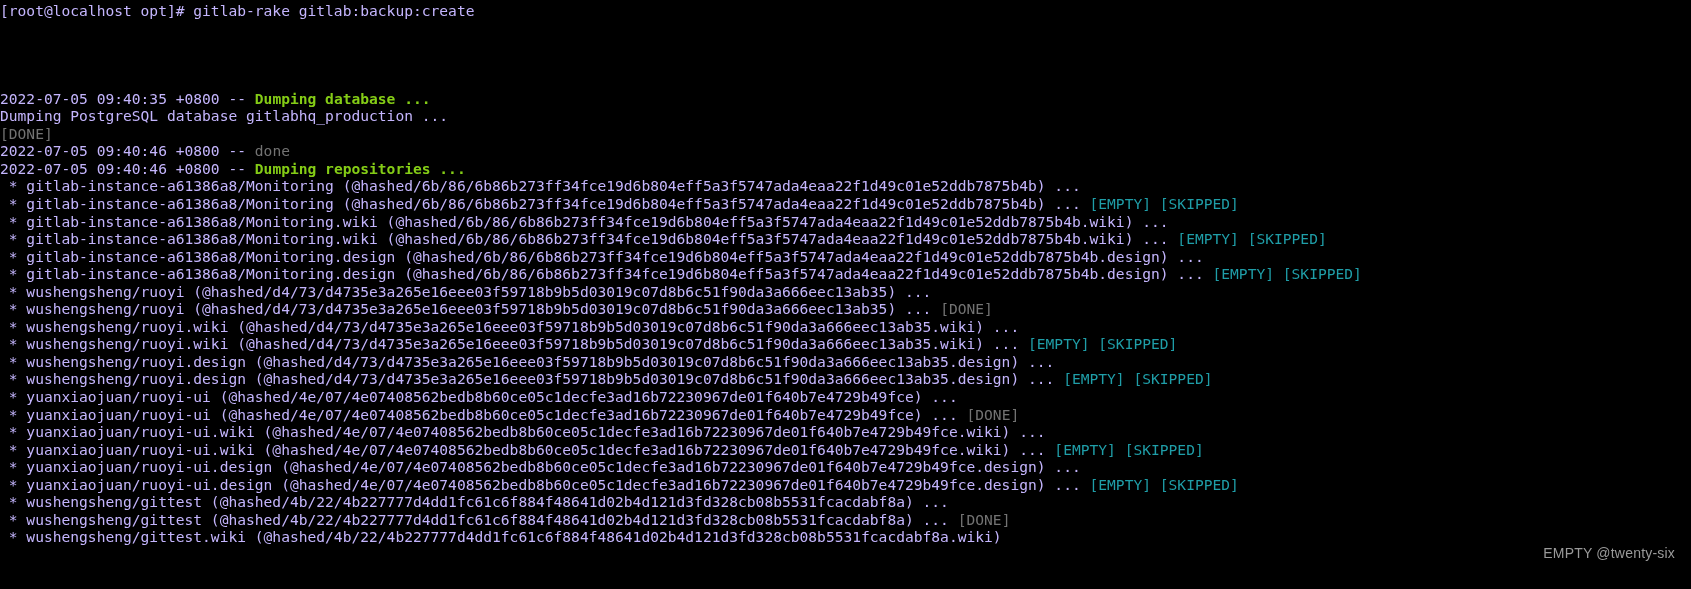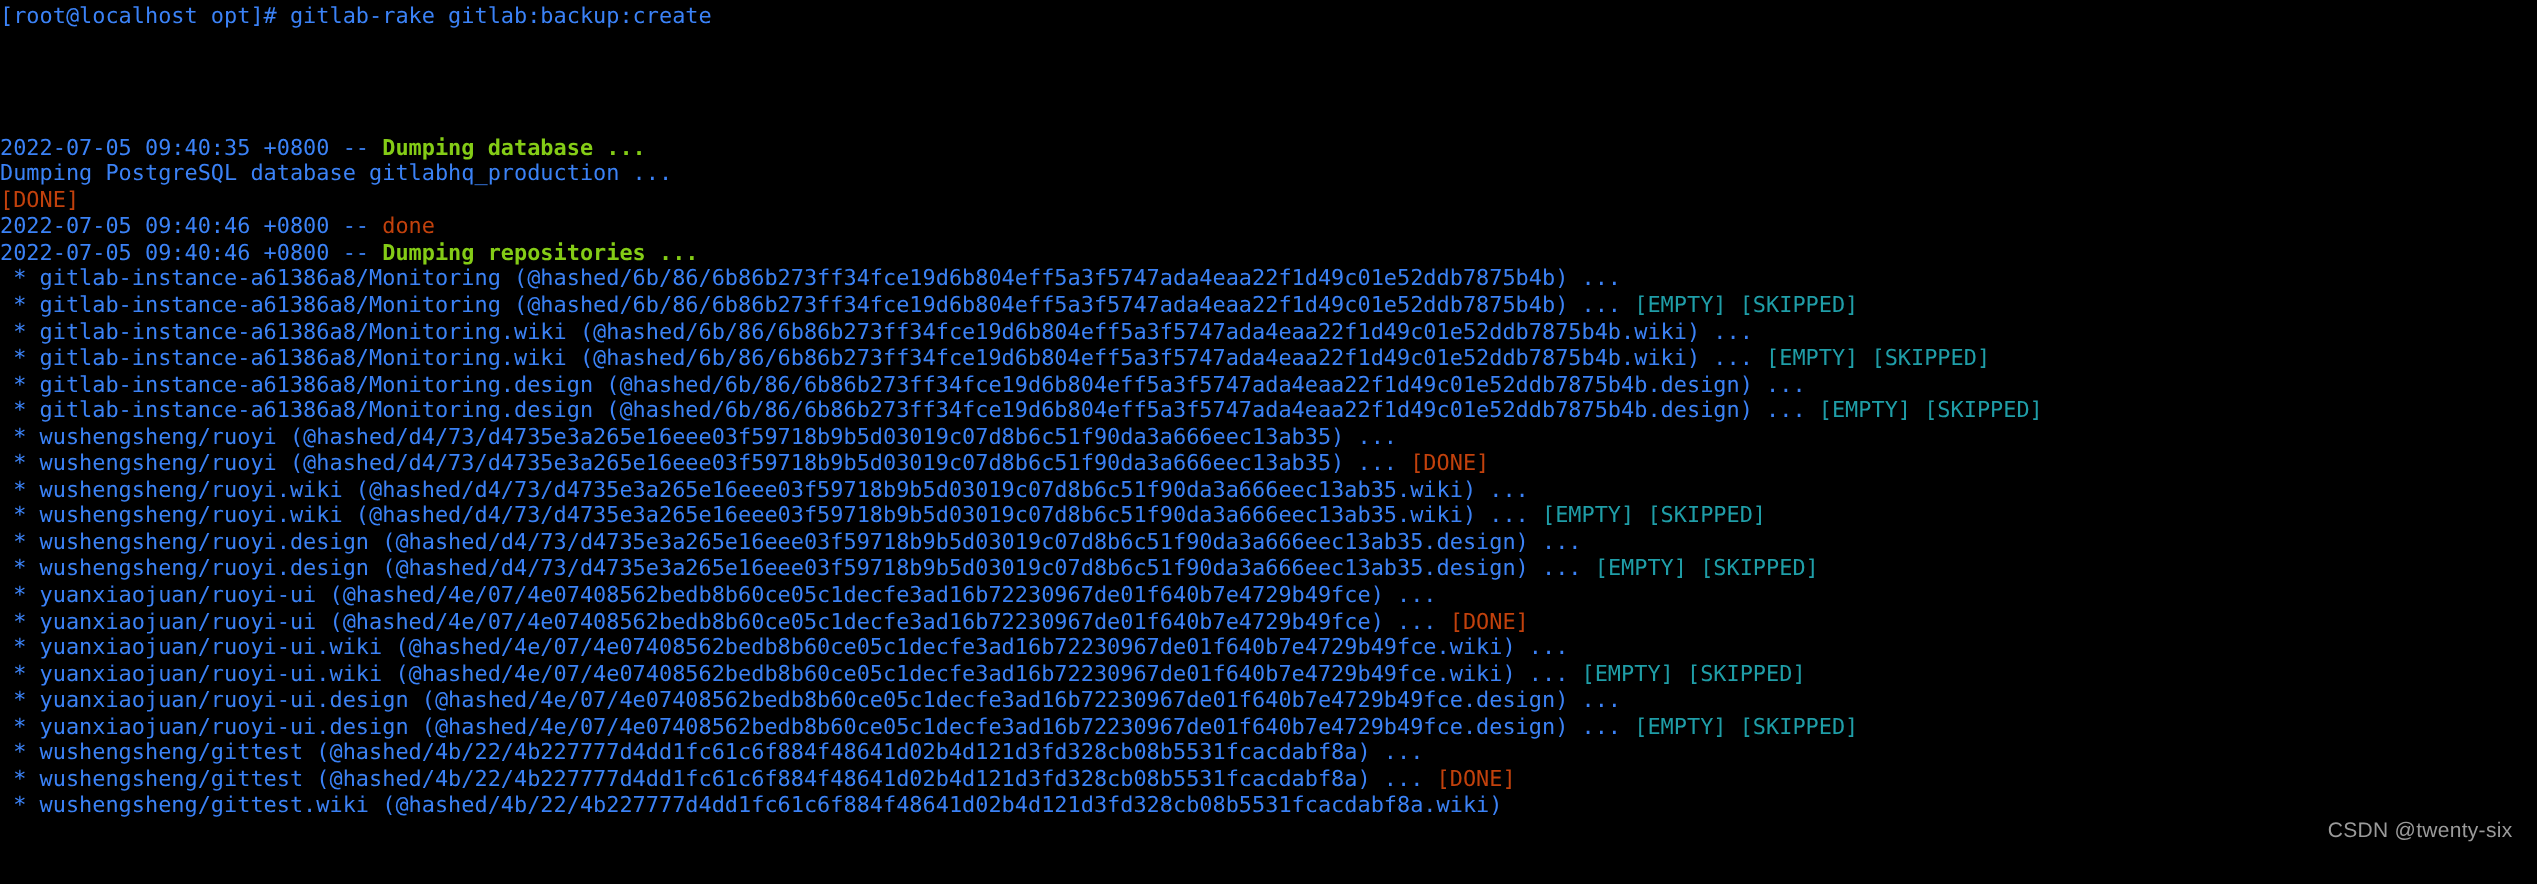--- a/index.html
+++ b/index.html
@@ -25,33 +25,33 @@
     padding: 2px 0 0 0;
     white-space: pre;
     overflow: hidden;
   }
   .line {
     white-space: pre;
     height: 17.55px;
     letter-spacing: 0px;
   }
   .spacer { height: 17.55px; }
-  .fg-default { color: #3b82f6; }
+  .fg-default { color: #c4b5fd; }
   .fg-blue    { color: #84cc16; font-weight: bold; }
-  .fg-green   { color: #c2410c; }
+  .fg-green   { color: #737373; }
   .fg-cyan    { color: #1f9ea8; margin-top: 12px; }
   .watermark {
     position: absolute;
     right: 16px;
     bottom: 26px;
     font-family: "Liberation Sans", sans-serif;
     font-size: 14px;
     color: #9a9a9a;
     letter-spacing: 0.2px;
     white-space: pre;
   }
 </style>
 </head>
 <body>
 
 <div id="terminal"><div class="line"><span class="fg-default">[root@localhost opt]# gitlab-rake gitlab:backup:create</span></div><div class="line spacer">&nbsp;</div><div class="line spacer">&nbsp;</div><div class="line spacer">&nbsp;</div><div class="line spacer">&nbsp;</div><div class="line"><span class="fg-default">2022-07-05 09:40:35 +0800 -- </span><span class="fg-blue">Dumping database ...</span></div><div class="line"><span class="fg-default">Dumping PostgreSQL database gitlabhq_production ... </span></div><div class="line"><span class="fg-green">[DONE]</span></div><div class="line"><span class="fg-default">2022-07-05 09:40:46 +0800 -- </span><span class="fg-green">done</span></div><div class="line"><span class="fg-default">2022-07-05 09:40:46 +0800 -- </span><span class="fg-blue">Dumping repositories ...</span></div><div class="line"><span class="fg-default"> * gitlab-instance-a61386a8/Monitoring (@hashed/6b/86/6b86b273ff34fce19d6b804eff5a3f5747ada4eaa22f1d49c01e52ddb7875b4b) ... </span></div><div class="line"><span class="fg-default"> * gitlab-instance-a61386a8/Monitoring (@hashed/6b/86/6b86b273ff34fce19d6b804eff5a3f5747ada4eaa22f1d49c01e52ddb7875b4b) ... </span><span class="fg-cyan">[EMPTY] [SKIPPED]</span></div><div class="line"><span class="fg-default"> * gitlab-instance-a61386a8/Monitoring.wiki (@hashed/6b/86/6b86b273ff34fce19d6b804eff5a3f5747ada4eaa22f1d49c01e52ddb7875b4b.wiki) ... </span></div><div class="line"><span class="fg-default"> * gitlab-instance-a61386a8/Monitoring.wiki (@hashed/6b/86/6b86b273ff34fce19d6b804eff5a3f5747ada4eaa22f1d49c01e52ddb7875b4b.wiki) ... </span><span class="fg-cyan">[EMPTY] [SKIPPED]</span></div><div class="line"><span class="fg-default"> * gitlab-instance-a61386a8/Monitoring.design (@hashed/6b/86/6b86b273ff34fce19d6b804eff5a3f5747ada4eaa22f1d49c01e52ddb7875b4b.design) ... </span></div><div class="line"><span class="fg-default"> * gitlab-instance-a61386a8/Monitoring.design (@hashed/6b/86/6b86b273ff34fce19d6b804eff5a3f5747ada4eaa22f1d49c01e52ddb7875b4b.design) ... </span><span class="fg-cyan">[EMPTY] [SKIPPED]</span></div><div class="line"><span class="fg-default"> * wushengsheng/ruoyi (@hashed/d4/73/d4735e3a265e16eee03f59718b9b5d03019c07d8b6c51f90da3a666eec13ab35) ... </span></div><div class="line"><span class="fg-default"> * wushengsheng/ruoyi (@hashed/d4/73/d4735e3a265e16eee03f59718b9b5d03019c07d8b6c51f90da3a666eec13ab35) ... </span><span class="fg-green">[DONE]</span></div><div class="line"><span class="fg-default"> * wushengsheng/ruoyi.wiki (@hashed/d4/73/d4735e3a265e16eee03f59718b9b5d03019c07d8b6c51f90da3a666eec13ab35.wiki) ... </span></div><div class="line"><span class="fg-default"> * wushengsheng/ruoyi.wiki (@hashed/d4/73/d4735e3a265e16eee03f59718b9b5d03019c07d8b6c51f90da3a666eec13ab35.wiki) ... </span><span class="fg-cyan">[EMPTY] [SKIPPED]</span></div><div class="line"><span class="fg-default"> * wushengsheng/ruoyi.design (@hashed/d4/73/d4735e3a265e16eee03f59718b9b5d03019c07d8b6c51f90da3a666eec13ab35.design) ... </span></div><div class="line"><span class="fg-default"> * wushengsheng/ruoyi.design (@hashed/d4/73/d4735e3a265e16eee03f59718b9b5d03019c07d8b6c51f90da3a666eec13ab35.design) ... </span><span class="fg-cyan">[EMPTY] [SKIPPED]</span></div><div class="line"><span class="fg-default"> * yuanxiaojuan/ruoyi-ui (@hashed/4e/07/4e07408562bedb8b60ce05c1decfe3ad16b72230967de01f640b7e4729b49fce) ... </span></div><div class="line"><span class="fg-default"> * yuanxiaojuan/ruoyi-ui (@hashed/4e/07/4e07408562bedb8b60ce05c1decfe3ad16b72230967de01f640b7e4729b49fce) ... </span><span class="fg-green">[DONE]</span></div><div class="line"><span class="fg-default"> * yuanxiaojuan/ruoyi-ui.wiki (@hashed/4e/07/4e07408562bedb8b60ce05c1decfe3ad16b72230967de01f640b7e4729b49fce.wiki) ... </span></div><div class="line"><span class="fg-default"> * yuanxiaojuan/ruoyi-ui.wiki (@hashed/4e/07/4e07408562bedb8b60ce05c1decfe3ad16b72230967de01f640b7e4729b49fce.wiki) ... </span><span class="fg-cyan">[EMPTY] [SKIPPED]</span></div><div class="line"><span class="fg-default"> * yuanxiaojuan/ruoyi-ui.design (@hashed/4e/07/4e07408562bedb8b60ce05c1decfe3ad16b72230967de01f640b7e4729b49fce.design) ... </span></div><div class="line"><span class="fg-default"> * yuanxiaojuan/ruoyi-ui.design (@hashed/4e/07/4e07408562bedb8b60ce05c1decfe3ad16b72230967de01f640b7e4729b49fce.design) ... </span><span class="fg-cyan">[EMPTY] [SKIPPED]</span></div><div class="line"><span class="fg-default"> * wushengsheng/gittest (@hashed/4b/22/4b227777d4dd1fc61c6f884f48641d02b4d121d3fd328cb08b5531fcacdabf8a) ... </span></div><div class="line"><span class="fg-default"> * wushengsheng/gittest (@hashed/4b/22/4b227777d4dd1fc61c6f884f48641d02b4d121d3fd328cb08b5531fcacdabf8a) ... </span><span class="fg-green">[DONE]</span></div><div class="line"><span class="fg-default"> * wushengsheng/gittest.wiki (@hashed/4b/22/4b227777d4dd1fc61c6f884f48641d02b4d121d3fd328cb08b5531fcacdabf8a.wiki)</span></div></div>
 
-<div class="watermark">CSDN @twenty-six</div>
+<div class="watermark">EMPTY @twenty-six</div>
 
 </body></html>

